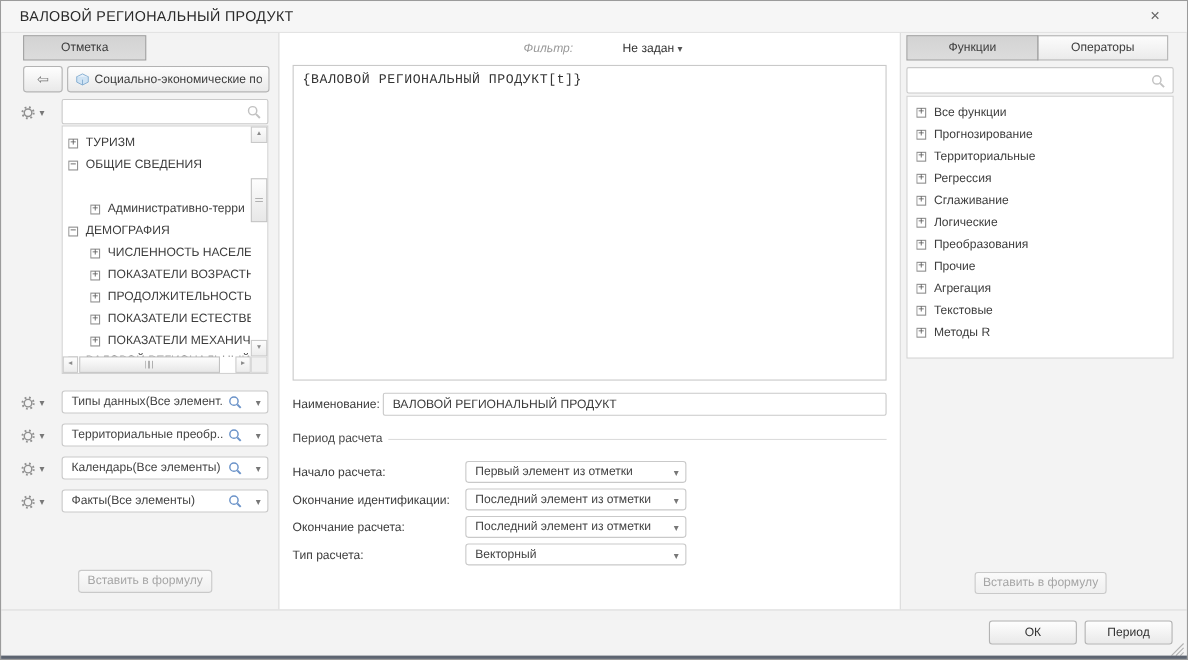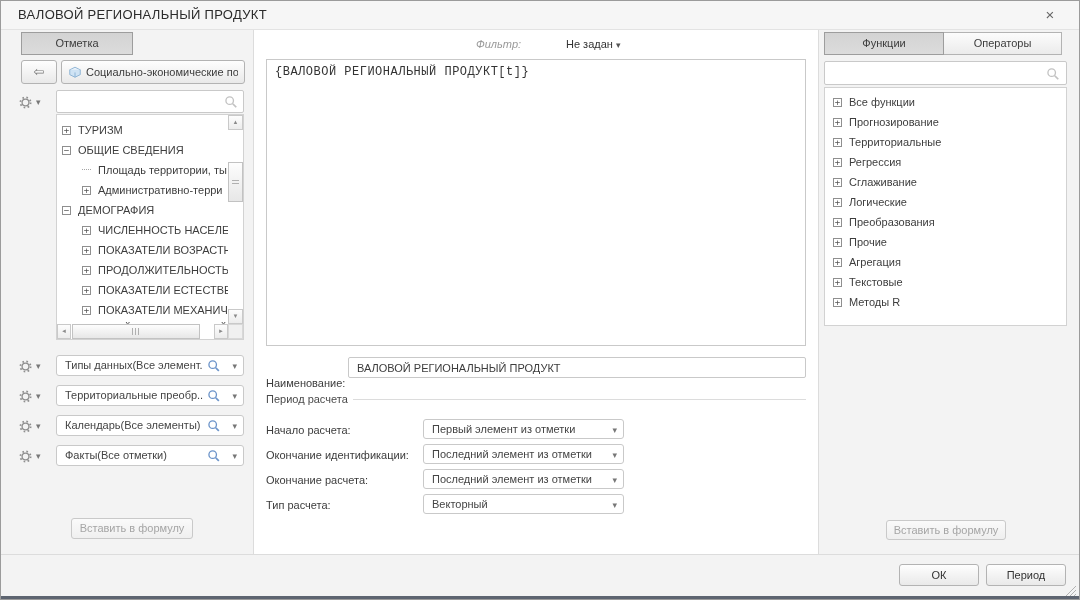--- a/index.html
+++ b/index.html
@@ -110,24 +110,20 @@
   <div class="tree-box" style="left:55px;top:113px;width:188px;height:226px;">
     <div class="tree-content" style="width:171px;height:209px;">
       <div class="trow" style="left:5px;top:5px;right:0;">
           <span class="exp">+</span>
           <span>ТУРИЗМ</span>
         </div>
       <div class="trow" style="left:5px;top:25px;right:0;">
           <span class="exp">−</span>
           <span>ОБЩИЕ СВЕДЕНИЯ</span>
         </div>
-      <div class="trow" style="left:25px;top:45px;right:0;">
-          <span class="dash"></span>
-          <span>Площадь территории, ты</span>
-        </div>
       <div class="trow" style="left:25px;top:65px;right:0;">
           <span class="exp">+</span>
           <span>Административно-терри</span>
         </div>
       <div class="trow" style="left:5px;top:85px;right:0;">
           <span class="exp">−</span>
           <span>ДЕМОГРАФИЯ</span>
         </div>
       <div class="trow" style="left:25px;top:105px;right:0;">
           <span class="exp">+</span>
@@ -226,36 +222,36 @@
   <div class="gear-cluster" style="left:18px;top:447px;">
       <span style="display:inline-flex;">
         <svg width="13" height="13" viewBox="0 0 16 16">
           <circle cx="8" cy="8" r="4.2" fill="none" stroke="#8f8f8f" stroke-width="1.6"></circle>
           <circle cx="8" cy="8" r="6.3" fill="none" stroke="#8f8f8f" stroke-width="2.2" stroke-dasharray="2 3.0"></circle>
         </svg>
       </span>
       <span class="gcaret">▾</span>
     </div>
   <div class="combo" style="left:55px;top:444px;width:188px;height:21px;">
-    <span class="val">Факты(Все отметки)</span>
+    <span class="val">Факты(Все элементы)</span>
     <span class="mag" style="right:22px;"><svg width="14" height="14" viewBox="0 0 16 16">
           <circle cx="6.5" cy="6.5" r="4.3" fill="none" stroke="#6b93c9" stroke-width="1.5"></circle>
           <line x1="10" y1="10" x2="13.5" y2="13.5" stroke="#6b93c9" stroke-width="2"></line>
         </svg></span>
     <span class="caret">▾</span>
   </div>
 
   <div class="btn disabled" style="left:70px;top:517px;width:122px;height:21px;line-height:19px;">Вставить в формулу</div>
 
   <div class="italiclbl" style="left:475px;top:37px;">Фильтр:</div>
   <div class="filterval" style="left:531px;top:37px;padding-left:34px;"><span>Не задан</span> <span style="font-size:9px;color:#555;">▾</span></div>
 
   <div class="formula" style="left:265px;top:58px;width:540px;height:287px;">{ВАЛОВОЙ РЕГИОНАЛЬНЫЙ ПРОДУКТ[t]}</div>
 
-  <div class="lbl" style="left:265px;top:376px;">Наименование:</div>
+  <div class="lbl" style="left:265px;top:361px;">Наименование:</div>
   <div class="input" style="left:347px;top:356px;width:458px;height:21px;font-size:11px;color:#3c3c3c;">
       <span style="position:absolute;left:8px;top:4px;white-space:nowrap;">ВАЛОВОЙ РЕГИОНАЛЬНЫЙ ПРОДУКТ</span>
     </div>
 
   <div class="sectitle" style="left:265px;top:392px;">Период расчета</div>
   <div class="hline" style="left:352px;top:398px;width:453px;"></div>
 
   <div class="lbl" style="left:265px;top:423px;">Начало расчета:</div>
   <div class="combo pcombo" style="left:422px;top:418px;width:201px;height:20px;">
       <span class="val">Первый элемент из отметки</span>

